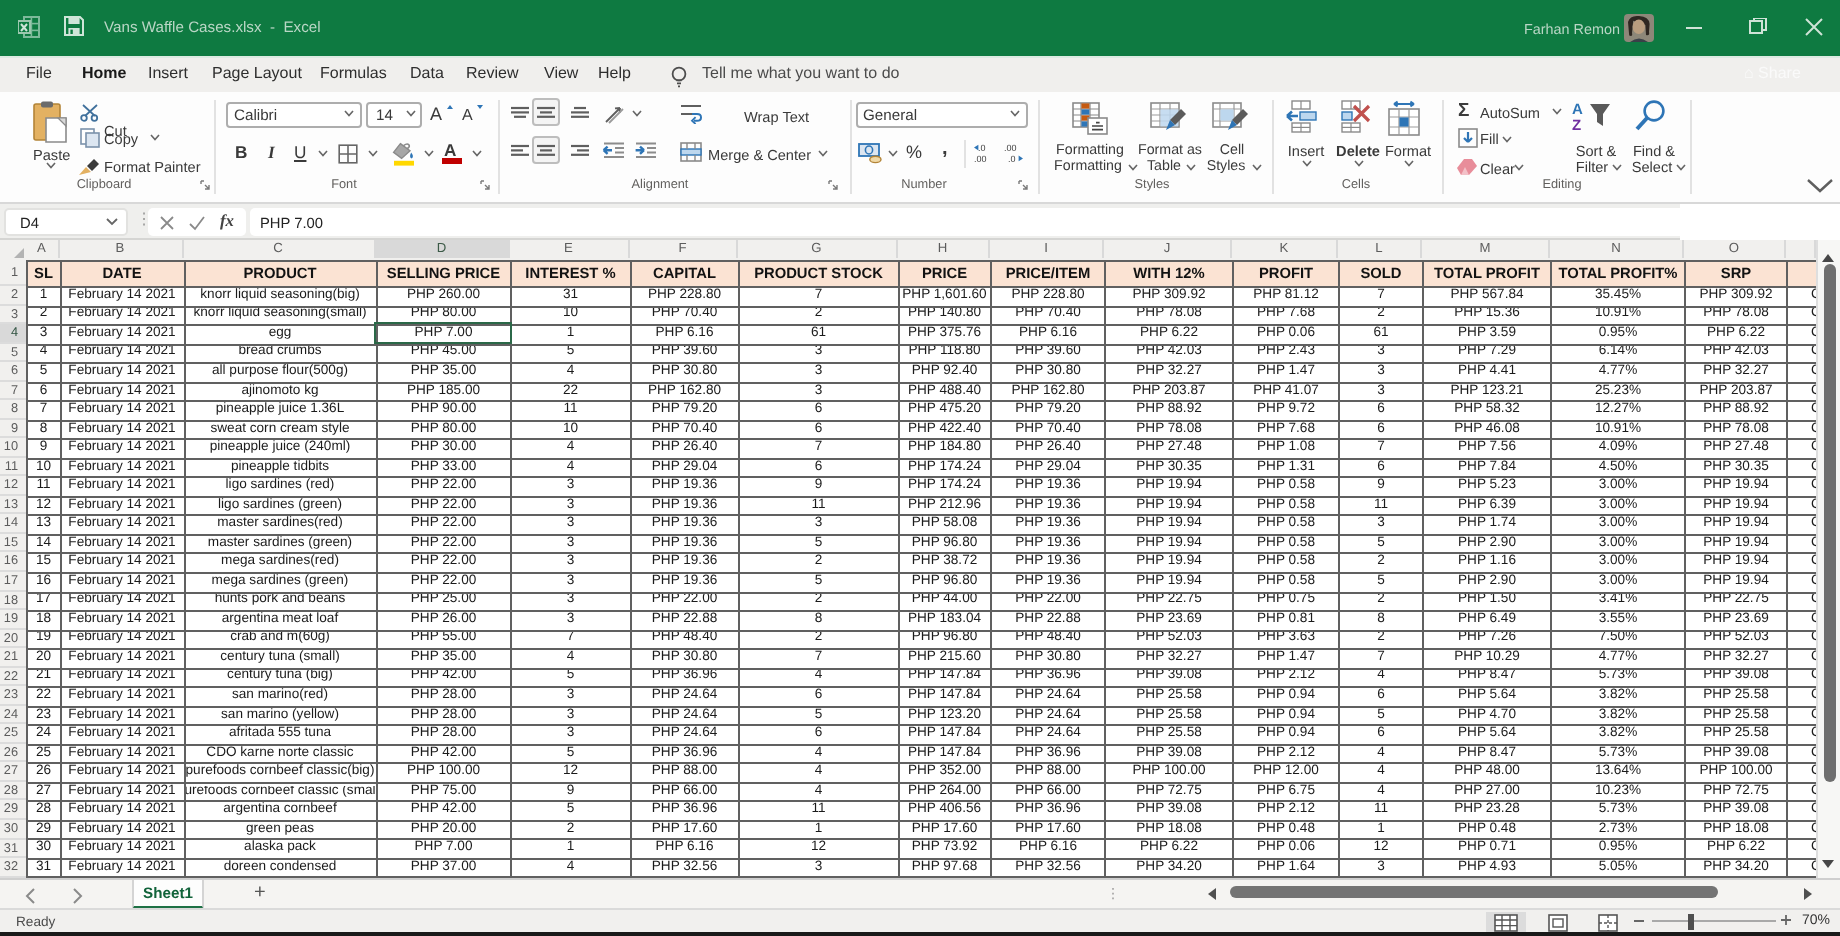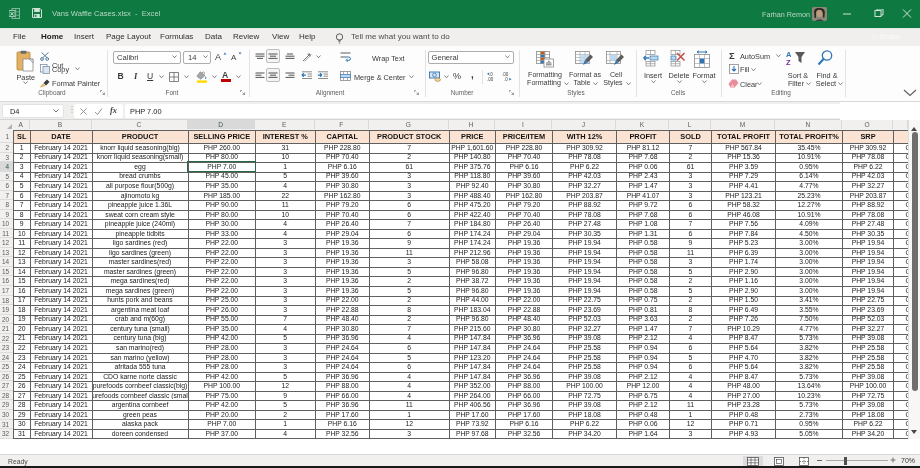--- a/index.html
+++ b/index.html
@@ -324,21 +324,21 @@
       </svg>
 <svg class="abs" style="left:668px;top:4.5px" width="18" height="17" viewBox="0 0 18 17">
         <rect x="3" y="0.5" width="9" height="4" fill="#fff" stroke="#8a8a8a" stroke-width="0.7"></rect>
         <line x1="7.5" y1="0.5" x2="7.5" y2="4.5" stroke="#8a8a8a" stroke-width="0.6"></line>
         <rect x="3" y="11.5" width="9" height="4.5" fill="#fff" stroke="#8a8a8a" stroke-width="0.7"></rect>
         <line x1="7.5" y1="11.5" x2="7.5" y2="16" stroke="#8a8a8a" stroke-width="0.6"></line>
         <line x1="3" y1="13.7" x2="12" y2="13.7" stroke="#8a8a8a" stroke-width="0.6"></line>
         <rect x="3" y="6" width="5" height="4" fill="#bdd7ee" stroke="#2e75b6" stroke-width="0.7"></rect>
         <path d="M9 3 L16.5 10.5 M16.5 3 L9 10.5" stroke="#c0504d" stroke-width="1.6"></path>
       </svg>
-<div class="rlbl" style="left:678px;top:25.5px;transform:translateX(-50%);left:679px;">Delete</div>
+<div class="rlbl" style="left:678px;top:25.5px;transform:translateX(-50%);left:679px;font-weight:bold;">Delete</div>
 <svg class="abs" style="left:676.5px;top:34.5px" width="5" height="4" viewBox="0 0 5 4">
         <path d="M0.5 0.5 L2.5 2.8 L4.5 0.5" fill="none" stroke="#666" stroke-width="0.8"></path>
       </svg>
 <svg class="abs" style="left:694px;top:4px" width="18" height="18" viewBox="0 0 18 18">
         <path d="M3 2 H13 M3 2 L4.8 0.8 M3 2 L4.8 3.2 M13 2 L11.2 0.8 M13 2 L11.2 3.2" stroke="#2e75b6" stroke-width="1" fill="none"></path>
         <rect x="0.5" y="4.5" width="15" height="13" fill="#fff" stroke="#8a8a8a" stroke-width="0.8"></rect>
         <path d="M0.5 8.5 H15.5 M0.5 13.5 H15.5 M5.5 4.5 V17.5 M10.5 4.5 V17.5" stroke="#9b9b9b" stroke-width="0.6"></path>
         <rect x="5.7" y="8.7" width="4.6" height="4.6" fill="#2e75b6"></rect>
       </svg>
 <div class="rlbl" style="left:703px;top:25.5px;transform:translateX(-50%);left:704px;">Format</div>
@@ -1118,20 +1118,32 @@
             </td>
           </tr>
 </tbody>
       </table>
     </div>
 <div class="abs" style="left:186.7px;top:161.26999999999998px;width:69px;height:10.935px;border:1px solid #2b6848;"></div>
 <div class="abs" style="left:908px;top:119.5px;width:12px;height:319.0px;background:#f7f7f5;border-left:1px solid #dedede;"></div>
 <div class="abs" style="left:911px;top:126.5px;width:0;height:0;border-left:3.4px solid transparent;border-right:3.4px solid transparent;border-bottom:4.5px solid #474747;"></div>
 <div class="abs" style="left:911.5px;top:132px;width:6.5px;height:259px;background:#6f6f6f;border-radius:3.2px;"></div>
 <div class="abs" style="left:911px;top:430px;width:0;height:0;border-left:3.4px solid transparent;border-right:3.4px solid transparent;border-top:4.5px solid #474747;"></div>
+<div class="abs" id="tabbar">
+<svg class="abs" style="left:12px;top:4px" width="30" height="8" viewBox="0 0 30 8">
+        <path d="M5 0.5 L1.5 4 L5 7.5" fill="none" stroke="#8a8a8a" stroke-width="1"></path>
+        <path d="M25 0.5 L28.5 4 L25 7.5" fill="none" stroke="#8a8a8a" stroke-width="1"></path>
+      </svg>
+<div class="abs" style="left:66px;top:0;width:36px;height:15.5px;background:#fdfdfd;border-left:1px solid #d4d4d4;border-right:1px solid #d4d4d4;border-bottom:2px solid #1e7145;font-size:7.6px;font-weight:bold;color:#11633a;text-align:center;line-height:13px;">Sheet1</div>
+<div class="abs" style="left:127px;top:1.5px;font-size:10px;color:#555;">+</div>
+<div class="abs" style="left:553px;top:3px;font-size:7px;color:#9a9a9a;">⋮</div>
+<div class="abs" style="left:604px;top:4.2px;width:0;height:0;border-top:3.2px solid transparent;border-bottom:3.2px solid transparent;border-right:4.5px solid #4f4f4f;"></div>
+<div class="abs" style="left:615px;top:3.8px;width:244px;height:5.8px;background:#747474;border-radius:3px;"></div>
+<div class="abs" style="left:902px;top:4.2px;width:0;height:0;border-top:3.2px solid transparent;border-bottom:3.2px solid transparent;border-left:4.5px solid #4f4f4f;"></div>
+</div>
 <div class="abs" id="status">
 <div class="abs" style="left:8px;top:2.5px;font-size:6.8px;color:#4a4a4a;">Ready</div>
 <div class="abs" style="left:743px;top:0.5px;width:20px;height:10.5px;background:#dcdcdc;"></div>
 <svg class="abs" style="left:747px;top:1.5px" width="12" height="9" viewBox="0 0 12 9">
         <rect x="0.5" y="0.5" width="11" height="8" fill="#fff" stroke="#555" stroke-width="0.8"></rect>
         <path d="M0.5 3 H11.5 M0.5 5.8 H11.5 M4 0.5 V8.5 M8 0.5 V8.5" stroke="#555" stroke-width="0.7"></path>
       </svg>
 <svg class="abs" style="left:773px;top:1.5px" width="12" height="9" viewBox="0 0 12 9">
         <rect x="1.5" y="0.5" width="9" height="8" fill="#fff" stroke="#555" stroke-width="0.8"></rect>
         <rect x="3.5" y="2.5" width="5" height="4" fill="none" stroke="#555" stroke-width="0.7"></rect>

